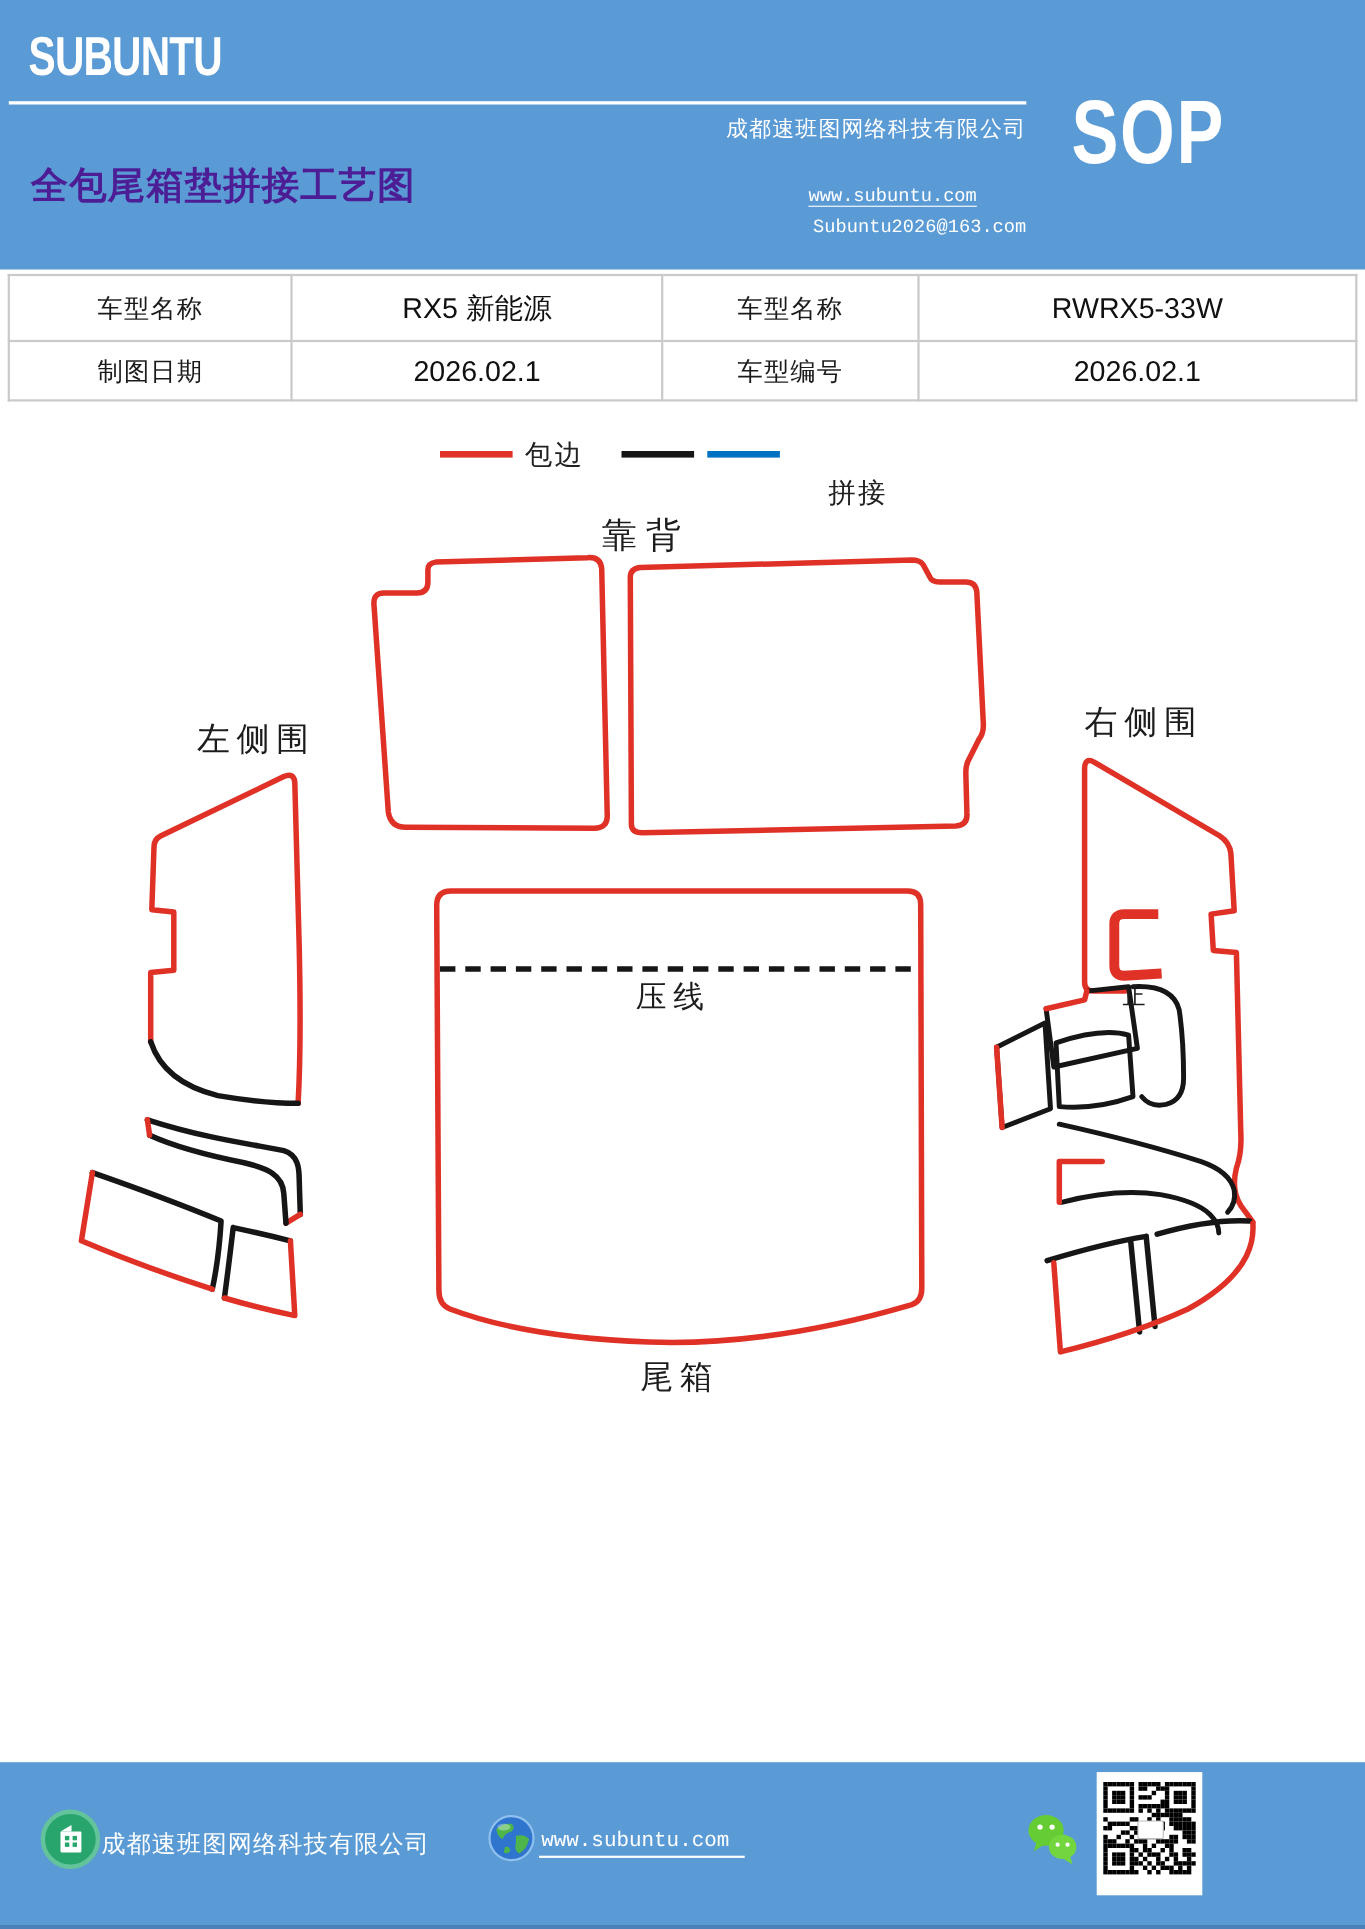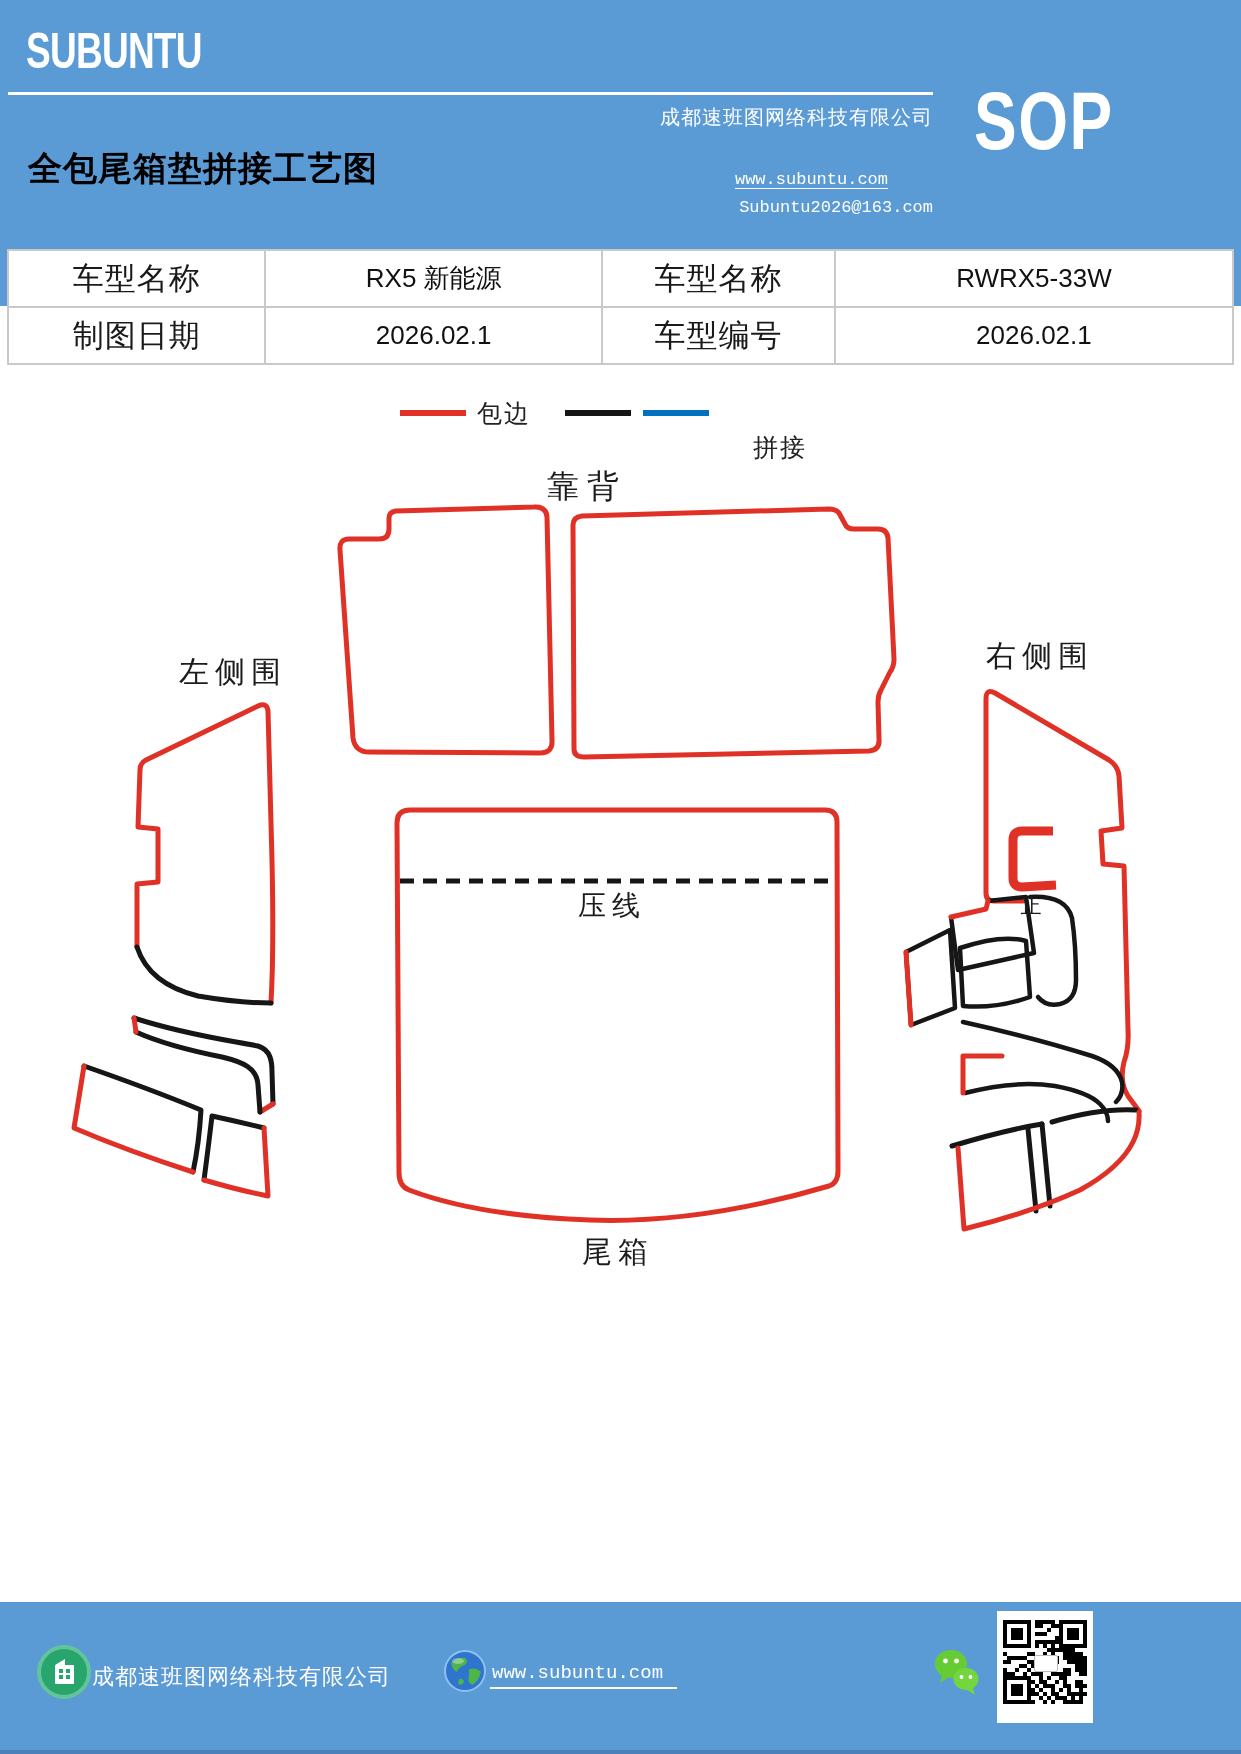--- a/index.html
+++ b/index.html
@@ -3,29 +3,29 @@
 <meta charset="utf-8">
 <style>
   * { margin:0; padding:0; box-sizing:border-box; }
   html,body { background:#e9e9e9; }
   .page {
     position:relative; width:1241px; height:1754px; margin:0 auto;
     background:#ffffff; overflow:hidden;
     font-family:"Liberation Sans", sans-serif;
   }
   
-  .header { position:absolute; left:0; top:0; width:1241px; height:306px; background:#5b9bd5; }
+  .header { position:absolute; left:0; top:0; width:1241px; height:245px; background:#5b9bd5; }
   .logo {
     position:absolute; left:26px; top:22px; color:#fff; font-weight:bold;
     font-size:50px; letter-spacing:-1px; transform:scaleX(.74); transform-origin:left top;
     font-family:"Liberation Sans", sans-serif;
   }
   .header-rule { position:absolute; left:8px; top:92px; width:925px; height:3px; background:#fff; }
   .doc-title {
-    position:absolute; left:28px; top:146px; color:#000000; font-size:34px; letter-spacing:1px;
+    position:absolute; left:28px; top:146px; color:#4c1d95; font-size:34px; letter-spacing:1px;
     font-weight:bold; font-family:"Liberation Serif", serif;
   }
   .hdr-company {
     position:absolute; right:308px; top:104px; color:#fff; font-size:20px; letter-spacing:1px;
     font-family:"Liberation Serif", serif;
   }
   .hdr-site {
     position:absolute; right:353px; top:170px; color:#fff; font-size:17px;
     font-family:"Liberation Mono", monospace; text-decoration:underline; text-underline-offset:4px;
   }
@@ -39,21 +39,21 @@
     letter-spacing:2px; transform:scaleX(.78); transform-origin:left top;
   }
   
   .info-table {
     position:absolute; left:7px; top:249px; width:1227px; height:116px;
     border-collapse:collapse; table-layout:fixed;
   }
   .info-table td {
     border:2px solid #c9c9c9; text-align:center; vertical-align:middle; background:#fff;
   }
-  .cell-label { font-family:"Liberation Serif", serif; font-size:31px; color:#1a1a1a; letter-spacing:1px; }
+  .cell-label { font-family:"Liberation Serif", serif; font-size:23px; color:#1a1a1a; letter-spacing:1px; }
   .cell-value { font-family:"Liberation Sans", sans-serif; font-size:26px; color:#111; }
   
   .legend-swatch { position:absolute; height:6px; width:66px; top:410px; }
   .legend-label {
     position:absolute; top:397px; font-size:25px; color:#222;
     font-family:"Liberation Sans", sans-serif; letter-spacing:2px;
   }
   
   svg.diagram { position:absolute; left:0; top:0; }
   .edge   { fill:none; stroke:#e03127; stroke-width:5; stroke-linejoin:round; stroke-linecap:round; }

